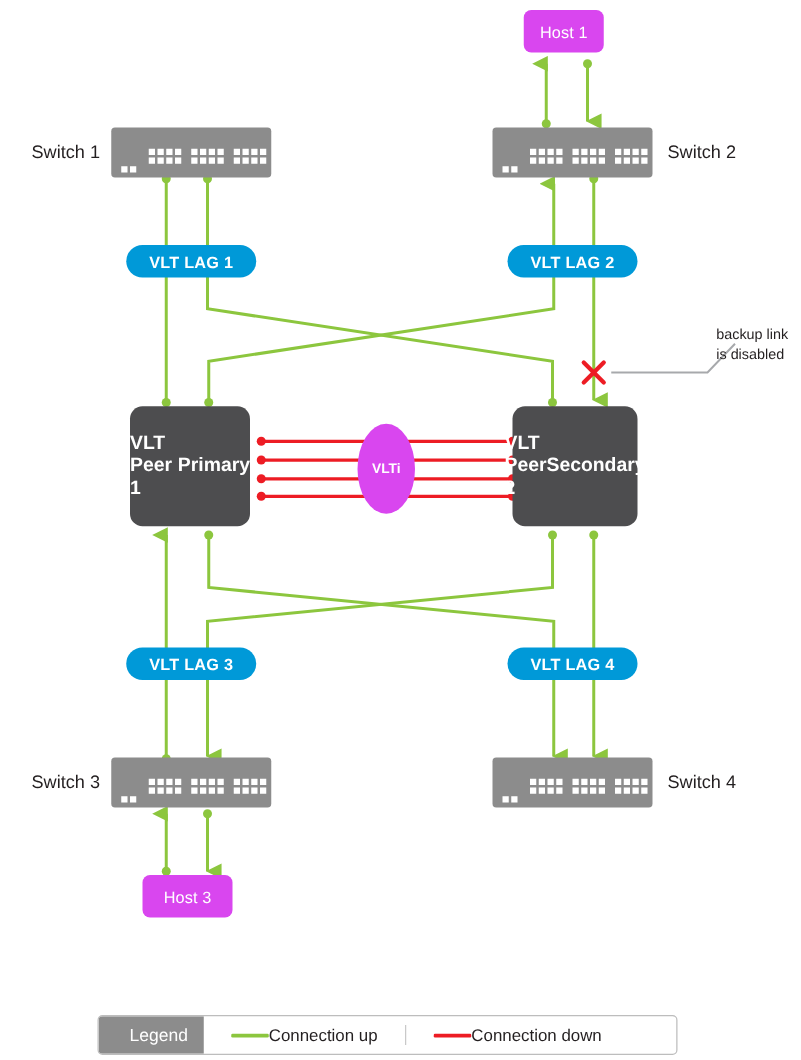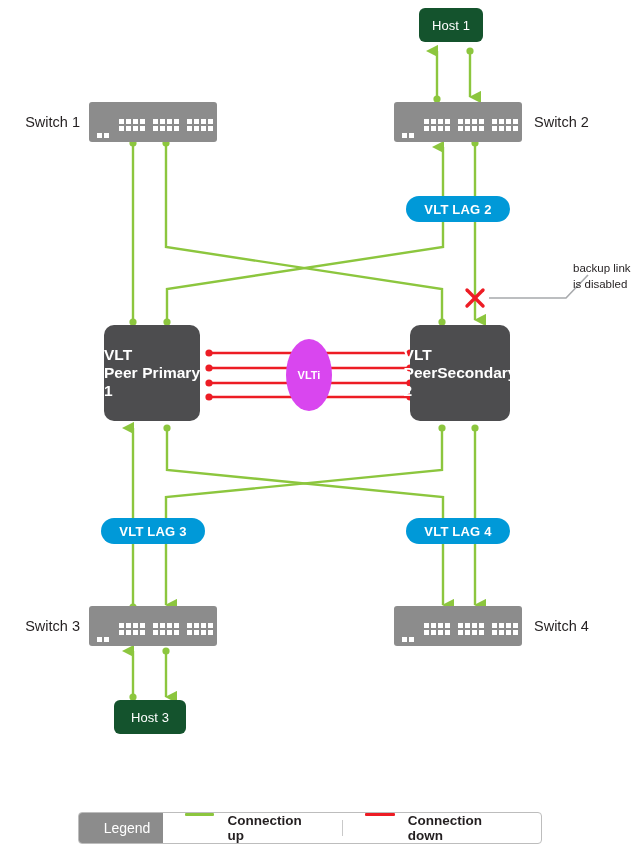--- a/index.html
+++ b/index.html
@@ -20,21 +20,21 @@
   #wires {
     position: absolute;
     left: 0; top: 0;
     width: 641px;
     height: 848px;
   }
 
   
   .host-box {
     position: absolute;
-    background: #14532d;
+    background: #d946ef;
     border-radius: 6px;
     color: #ffffff;
     font-size: 13px;
     display: flex;
     align-items: center;
     justify-content: center;
     letter-spacing: .1px;
     z-index: 5;
   }
   .peer-box {
@@ -162,25 +162,24 @@
     justify-content: center;
     padding-left: 12px;
   }
   .legend .lgbody {
     flex: 1;
     display: flex;
     align-items: center;
   }
   .legend .lgitem {
     display: flex;
-    gap: 13px;
+    align-items: center;
     padding: 0 22px;
     font-size: 13.5px;
     color: #231F20;
-    font-weight: bold;
   }
   .legend .swatch {
     display: block;
     width: 30px;
     height: 3px;
     border-radius: 1px;
   }
   .legend .lgsep {
     width: 1px;
     height: 16px;
@@ -405,20 +404,23 @@
             <span class="pt"></span>
             <span class="pt"></span>
           </div>
       </div>
     </div>
   </div>
   <div class="devlabel" style="left:534px; top:114px;">
     <span>Switch 2</span>
   </div>
 
+  <div class="lag" style="left:101px; top:196px; width:104px;">
+    <span>VLT LAG 1</span>
+  </div>
   <div class="lag" style="left:406px; top:196px; width:104px;">
     <span>VLT LAG 2</span>
   </div>
 
   <div class="peer-box" style="left:104px; top:325px; width:96px; height:96px;">
     <span class="ln">VLT Peer 1</span>
     <span class="ln">Primary</span>
   </div>
 
   <div class="peer-box" style="left:410px; top:325px; width:100px; height:96px;">

